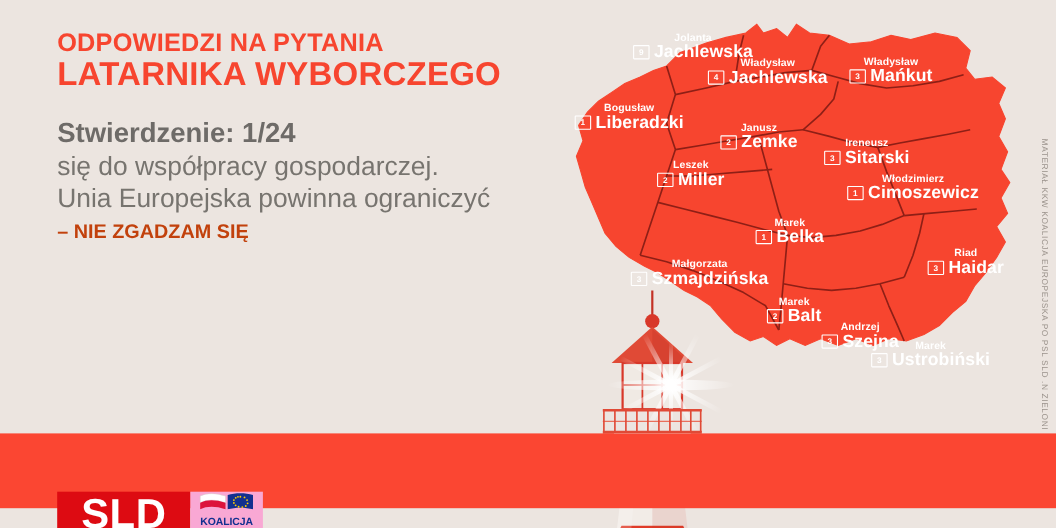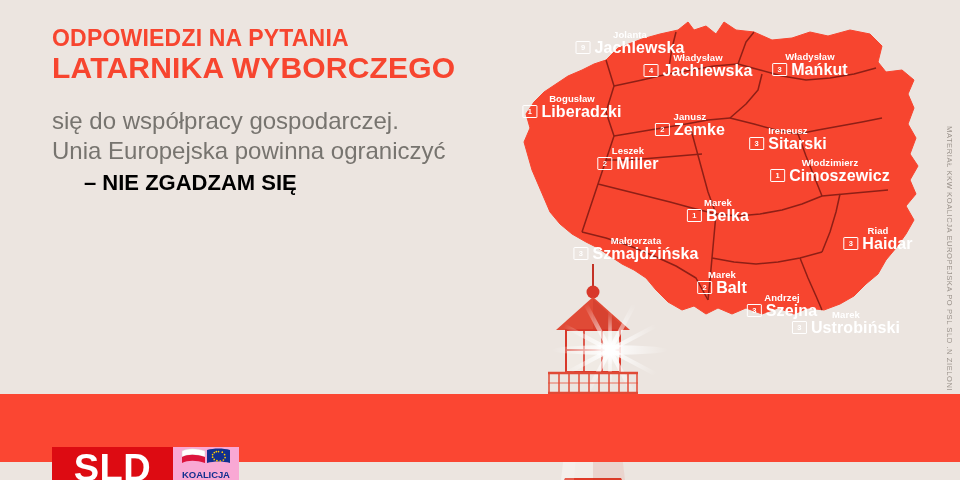--- a/index.html
+++ b/index.html
@@ -24,22 +24,22 @@
   }
   .statement{position:absolute;left:52px;top:106px;width:440px;}
   .statement .snum{
     font-size:25px;font-weight:bold;color:#6E6B68;line-height:1.22;
     white-space:nowrap;
   }
   .statement .sbody{
     font-size:24px;color:#77746F;line-height:1.24;font-weight:400;
   }
   .statement .sans{
-    font-size:22px;font-weight:bold;color:#000000;line-height:1.25;
-    margin-top:3px;white-space:nowrap;margin-left:32px;
+    font-size:18px;font-weight:bold;color:#c2410c;line-height:1.25;
+    margin-top:3px;white-space:nowrap;
   }
 
   
   .band{position:absolute;left:0;top:394px;width:960px;height:68px;background:#FB4632;}
 
   
   .logo{position:absolute;left:52px;top:400px;height:94px;display:flex;align-items:flex-end;}
   .logo-sld{
     background:#DD0B12;width:121px;display:flex;align-items:center;justify-content:center;
     padding-bottom:4px;
@@ -243,20 +243,21 @@
         </span>
     </div>
   </div>
 
   <div class="headline">
     <div class="l1">ODPOWIEDZI NA PYTANIA</div>
     <div class="l2">LATARNIKA WYBORCZEGO</div>
   </div>
 
   <div class="statement">
+    <div class="snum">Stwierdzenie: 1/24</div>
     <div class="sbody">się do współpracy gospodarczej.</div>
     <div class="sbody">Unia Europejska powinna ograniczyć</div>
     <div class="sans">– NIE ZGADZAM SIĘ</div>
   </div>
 
   <div class="lh">
     <svg viewBox="0 0 150 218" xmlns="http://www.w3.org/2000/svg" aria-hidden="true">
       <defs>
         <linearGradient id="beamG" x1="0" y1="0" x2="1" y2="0">
           <stop offset="0%" stop-color="#ffffff" stop-opacity="0"></stop>

